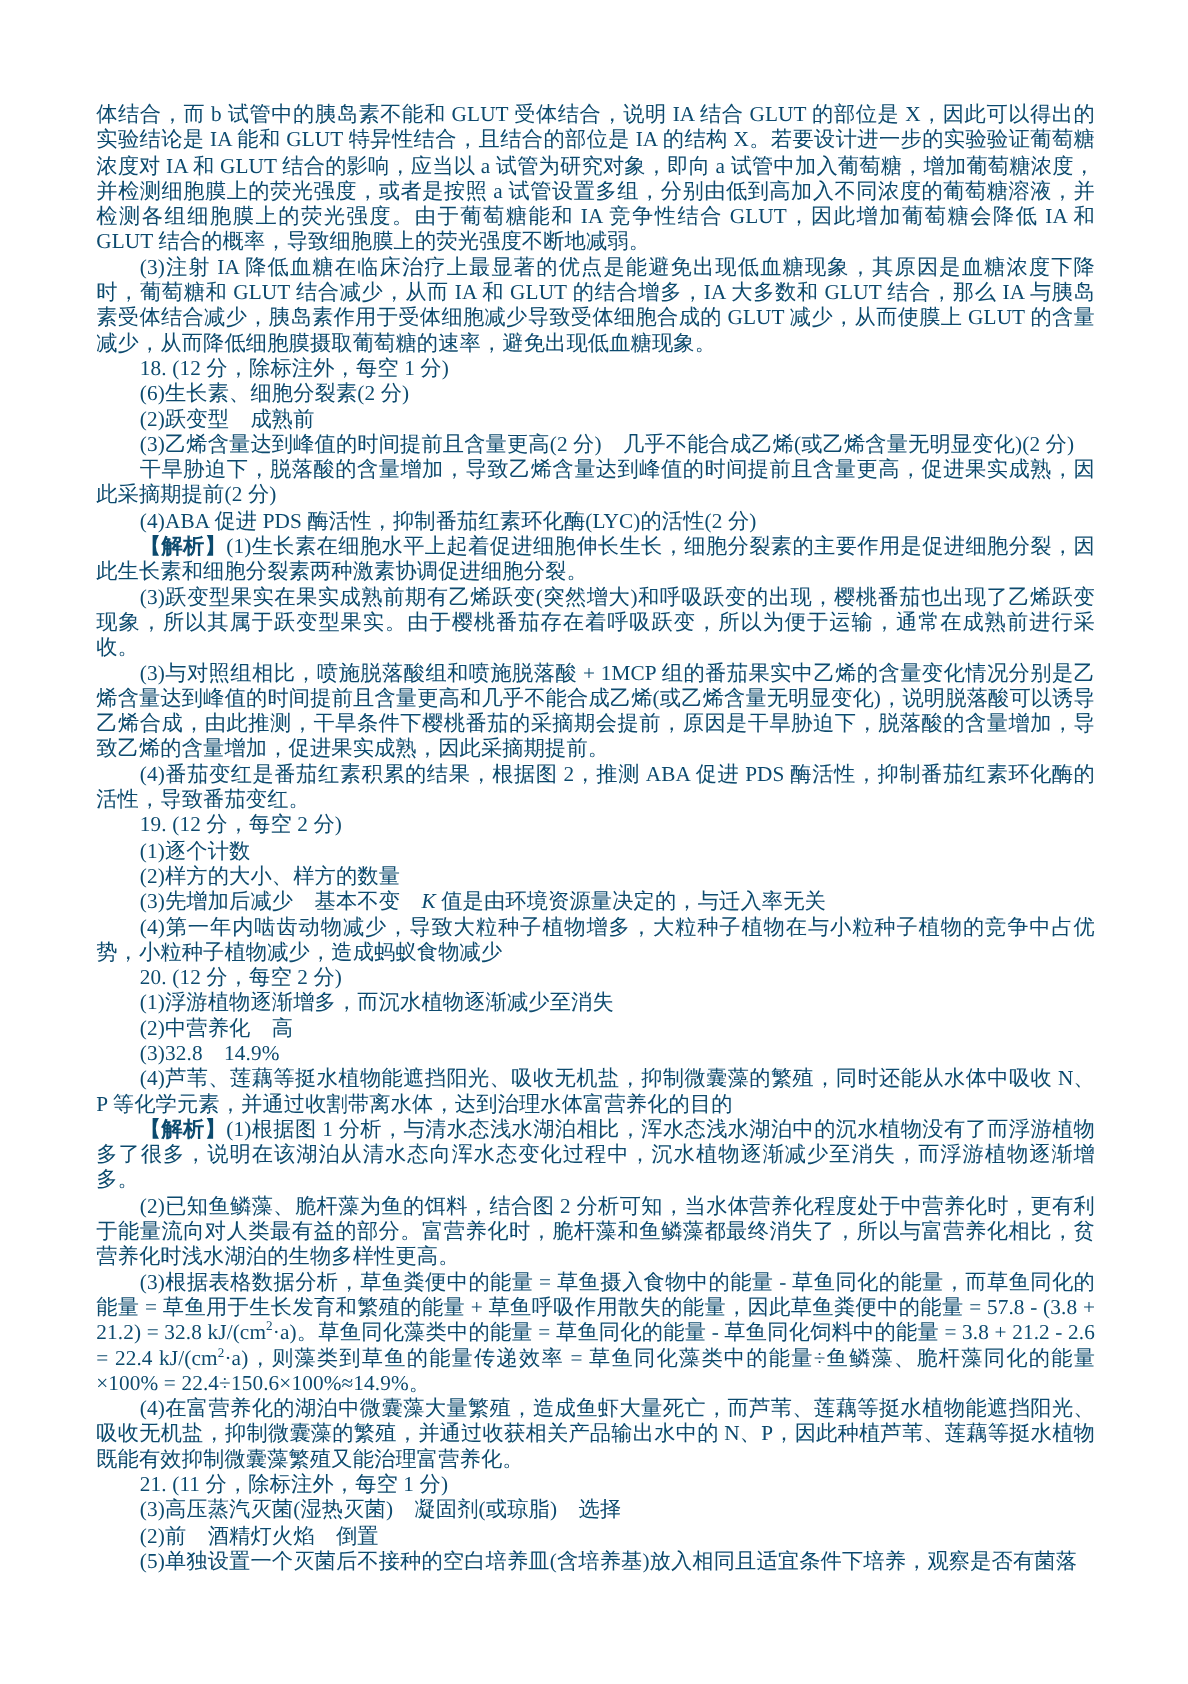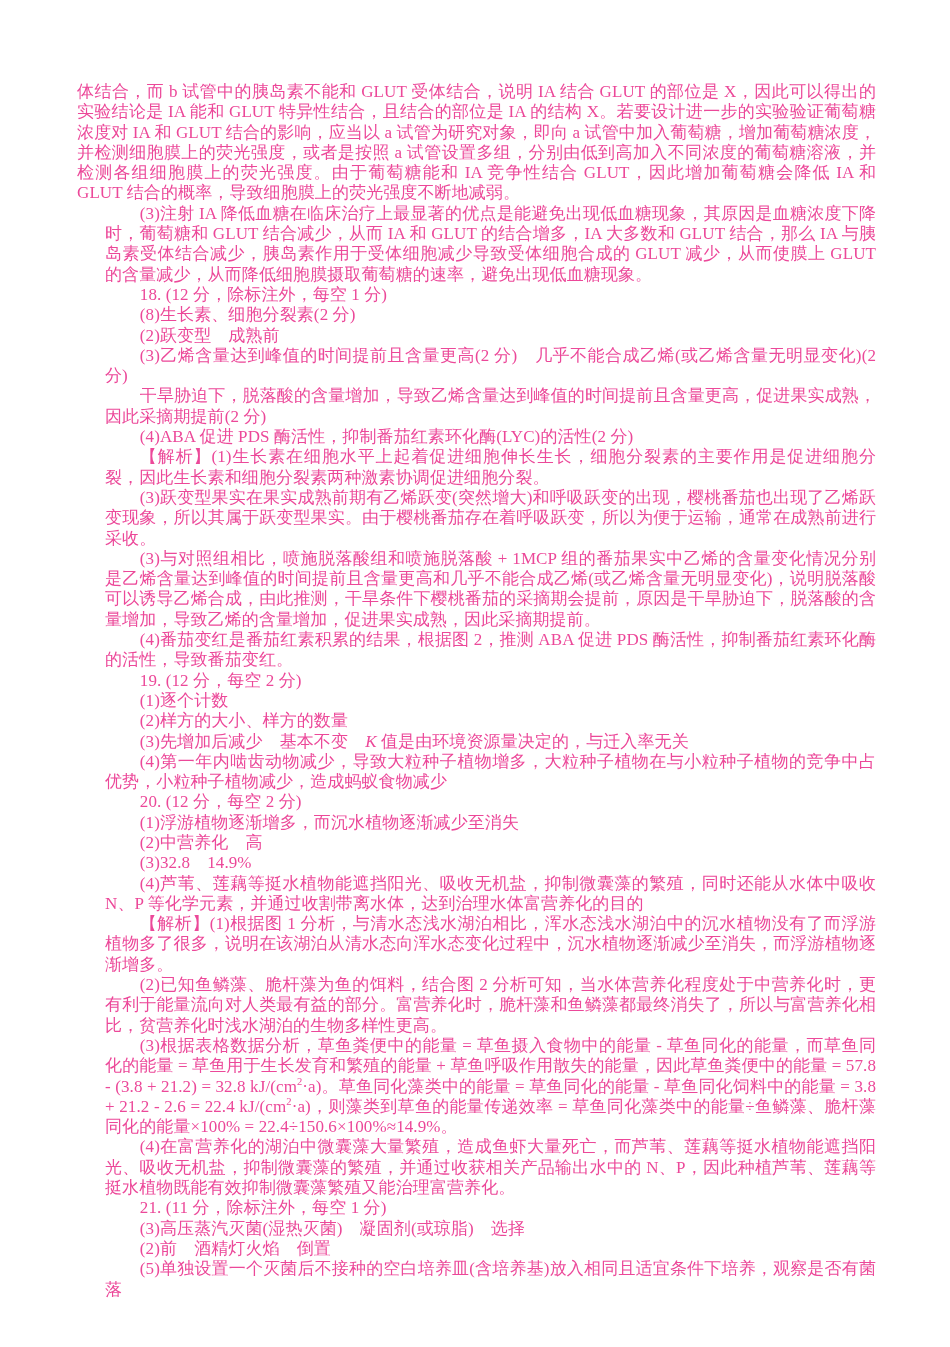--- a/index.html
+++ b/index.html
@@ -17,52 +17,51 @@
   .page {
     position: absolute;
     inset: 0;
     background: #ffffff;
   }
   .text-block {
     position: absolute;
     left: 77px;
     top: 82px;
     width: 799px;
-    color: #ec4899;
+    color: #0c4a6e;
     font-size: 17px;
     line-height: 20.3px;
     text-align: justify;
     letter-spacing: 0.1px;
   }
   p.para {
     margin: 0;
     padding: 0;
     text-indent: 0;
   }
   p.para.indent {
     text-indent: 2.05em;
-    margin-left: 28px;
   }
-  .bold { font-weight: normal; }
+  .bold { font-weight: bold; }
   .italic { font-style: italic; }
   sup.sp {
     font-size: 0.62em;
     line-height: 0;
     vertical-align: super;
   }
 </style>
 </head>
 <body>
 
 <div class="page">
   <div class="text-block" id="content">
       <p class="para"><span>体结合，而 b 试管中的胰岛素不能和 GLUT 受体结合，说明 IA 结合 GLUT 的部位是 X，因此可以得出的实验结论是 IA 能和 GLUT 特异性结合，且结合的部位是 IA 的结构 X。若要设计进一步的实验验证葡萄糖浓度对 IA 和 GLUT 结合的影响，应当以 a 试管为研究对象，即向 a 试管中加入葡萄糖，增加葡萄糖浓度，并检测细胞膜上的荧光强度，或者是按照 a 试管设置多组，分别由低到高加入不同浓度的葡萄糖溶液，并检测各组细胞膜上的荧光强度。由于葡萄糖能和 IA 竞争性结合 GLUT，因此增加葡萄糖会降低 IA 和 GLUT 结合的概率，导致细胞膜上的荧光强度不断地减弱。</span></p>
       <p class="para indent"><span>(3)注射 IA 降低血糖在临床治疗上最显著的优点是能避免出现低血糖现象，其原因是血糖浓度下降时，葡萄糖和 GLUT 结合减少，从而 IA 和 GLUT 的结合增多，IA 大多数和 GLUT 结合，那么 IA 与胰岛素受体结合减少，胰岛素作用于受体细胞减少导致受体细胞合成的 GLUT 减少，从而使膜上 GLUT 的含量减少，从而降低细胞膜摄取葡萄糖的速率，避免出现低血糖现象。</span></p>
       <p class="para indent"><span>18. (12 分，除标注外，每空 1 分)</span></p>
-      <p class="para indent"><span>(8)生长素、细胞分裂素(2 分)</span></p>
+      <p class="para indent"><span>(6)生长素、细胞分裂素(2 分)</span></p>
       <p class="para indent"><span>(2)跃变型　成熟前</span></p>
       <p class="para indent"><span>(3)乙烯含量达到峰值的时间提前且含量更高(2 分)　几乎不能合成乙烯(或乙烯含量无明显变化)(2 分)</span></p>
       <p class="para indent"><span>干旱胁迫下，脱落酸的含量增加，导致乙烯含量达到峰值的时间提前且含量更高，促进果实成熟，因此采摘期提前(2 分)</span></p>
       <p class="para indent"><span>(4)ABA 促进 PDS 酶活性，抑制番茄红素环化酶(LYC)的活性(2 分)</span></p>
       <p class="para indent"><span class="bold">【解析】</span><span>(1)生长素在细胞水平上起着促进细胞伸长生长，细胞分裂素的主要作用是促进细胞分裂，因此生长素和细胞分裂素两种激素协调促进细胞分裂。</span></p>
       <p class="para indent"><span>(3)跃变型果实在果实成熟前期有乙烯跃变(突然增大)和呼吸跃变的出现，樱桃番茄也出现了乙烯跃变现象，所以其属于跃变型果实。由于樱桃番茄存在着呼吸跃变，所以为便于运输，通常在成熟前进行采收。</span></p>
       <p class="para indent"><span>(3)与对照组相比，喷施脱落酸组和喷施脱落酸 + 1MCP 组的番茄果实中乙烯的含量变化情况分别是乙烯含量达到峰值的时间提前且含量更高和几乎不能合成乙烯(或乙烯含量无明显变化)，说明脱落酸可以诱导乙烯合成，由此推测，干旱条件下樱桃番茄的采摘期会提前，原因是干旱胁迫下，脱落酸的含量增加，导致乙烯的含量增加，促进果实成熟，因此采摘期提前。</span></p>
       <p class="para indent"><span>(4)番茄变红是番茄红素积累的结果，根据图 2，推测 ABA 促进 PDS 酶活性，抑制番茄红素环化酶的活性，导致番茄变红。</span></p>
       <p class="para indent"><span>19. (12 分，每空 2 分)</span></p>
       <p class="para indent"><span>(1)逐个计数</span></p>

